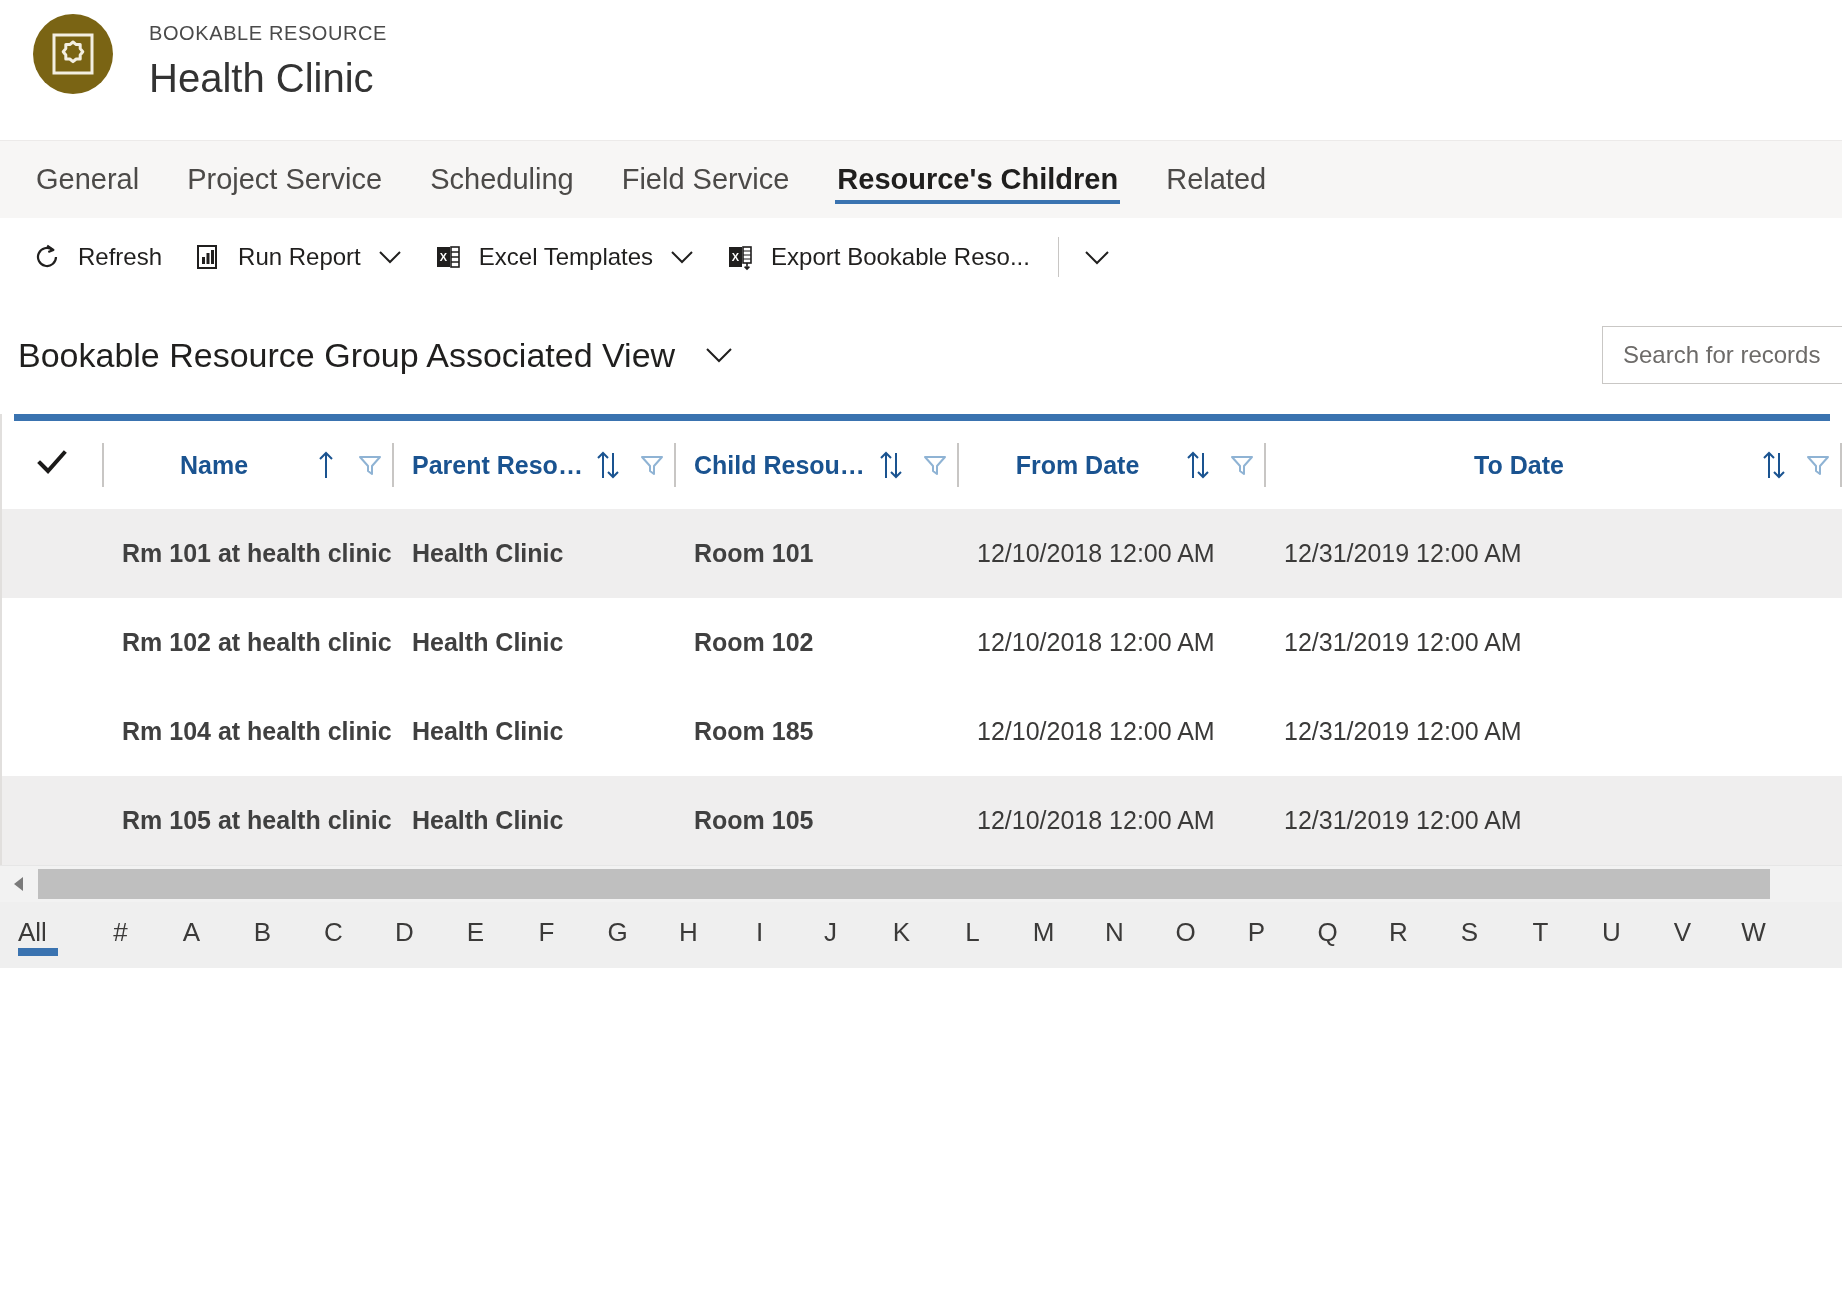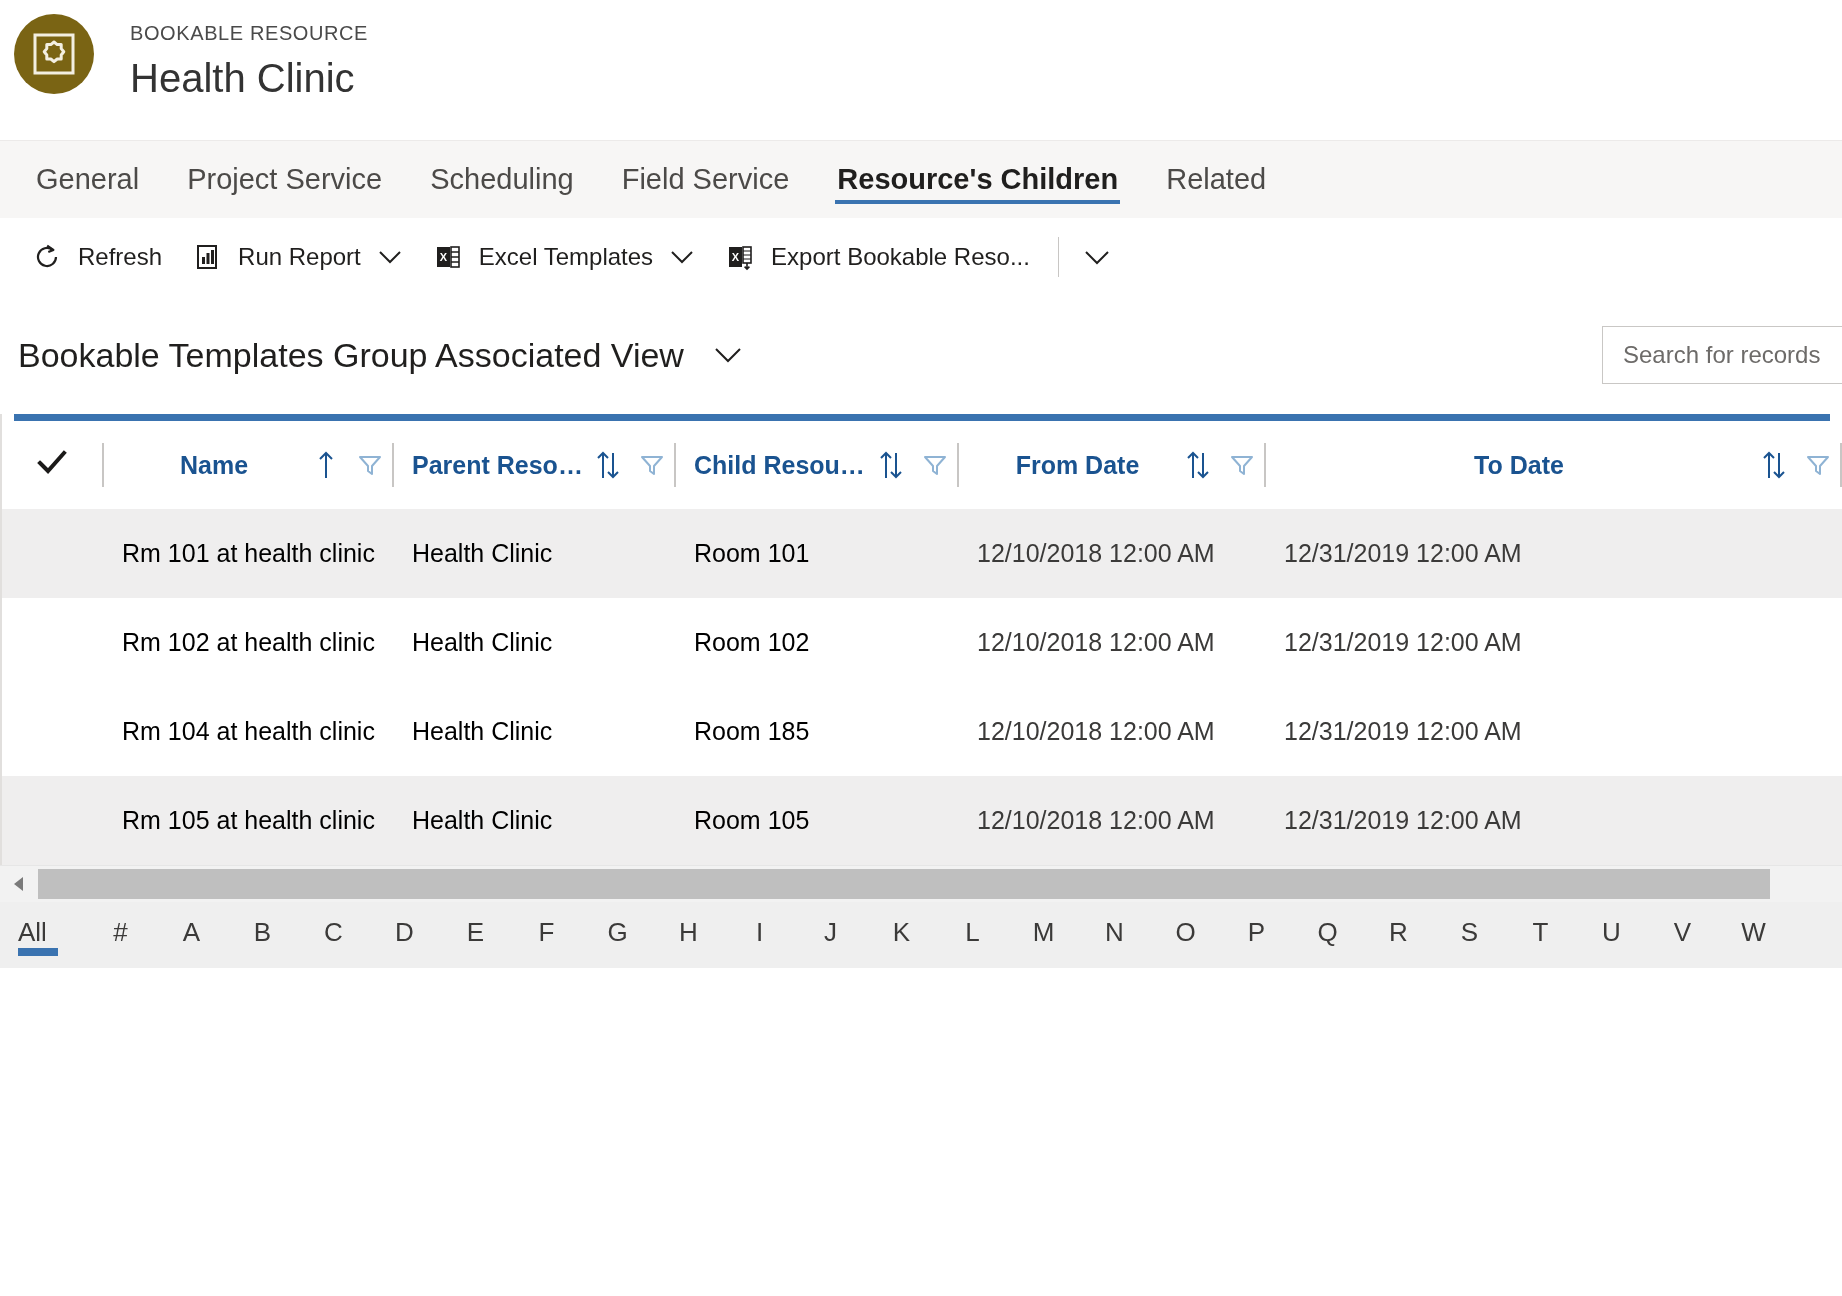--- a/index.html
+++ b/index.html
@@ -18,20 +18,21 @@
 
   
   .record-header {
     height: 140px;
     background: #ffffff;
     display: flex;
     align-items: flex-start;
     padding: 0;
     box-sizing: border-box;
     position: relative;
+    margin-left: 19px;
   }
   .record-avatar {
     width: 80px;
     height: 80px;
     border-radius: 50%;
     background: #7a6414;
     margin-left: 14px;
     margin-top: 14px;
     flex: 0 0 auto;
     display: flex;
@@ -251,21 +252,21 @@
   .cell {
     display: flex;
     align-items: center;
     height: 89px;
     padding-left: 18px;
     box-sizing: border-box;
     font-size: 25px;
     white-space: nowrap;
     overflow: hidden;
   }
-  .cell.link { color: #000000; cursor: pointer; }
+  .cell.link { color: #404040; cursor: pointer; font-weight: bold; }
   .cell.plain { color: #3b3a39; }
 
   
   .hscroll {
     height: 36px;
     background: #f2f2f2;
     display: flex;
     align-items: center;
     border-top: 1px solid #e6e6e6;
   }
@@ -436,21 +437,21 @@
   <div class="cmd" style="padding:0 10px;">
     <span class="cmd-caret" style="margin-left:0;">
       <svg width="28" height="20" viewBox="0 0 28 20">
           <path d="M3 5 L14 16 L25 5" fill="none" stroke="#201f1e" stroke-width="2"></path>
         </svg>
     </span>
   </div>
 </div>
 
 <div class="viewrow">
-  <span class="viewtitle">Bookable Templates Group Associated View</span>
+  <span class="viewtitle">Bookable Resource Group Associated View</span>
   <span class="viewcaret">
     <svg width="32" height="22" viewBox="0 0 32 22">
         <path d="M4 5 L16 17 L28 5" fill="none" stroke="#201f1e" stroke-width="2"></path>
       </svg>
   </span>
   <div class="searchbox">
     <input type="text" placeholder="Search for records" style="">
   </div>
 </div>
 

